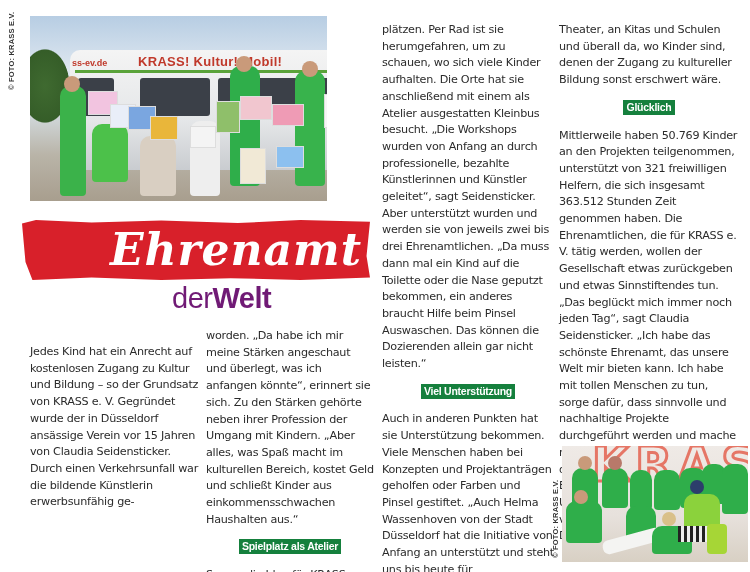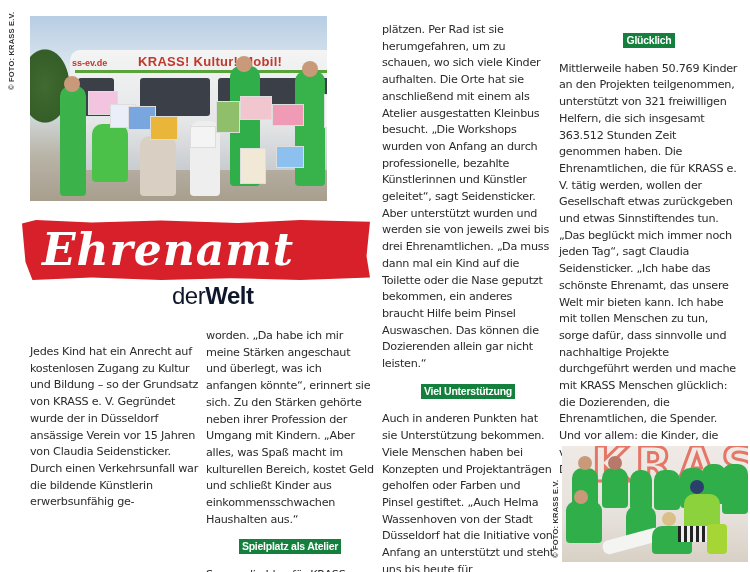--- a/index.html
+++ b/index.html
@@ -17,22 +17,22 @@
   .van .brand{position:absolute;left:68px;top:4px;font-size:13px;font-weight:bold;color:#c0392b;letter-spacing:0.3px;}
   .van .url{position:absolute;left:2px;top:8px;font-size:9px;font-weight:bold;color:#c0392b;}
   .people{position:absolute;left:10px;top:70px;width:320px;height:115px;}
   .p{position:absolute;border-radius:10px 10px 4px 4px;}
   .art{position:absolute;border:1px solid #ddd;}
   .headline{position:absolute;left:22px;top:200px;width:350px;height:110px;}
   .banner{position:absolute;left:0;top:20px;width:348px;height:60px;background:#d8202a;
     clip-path:polygon(0 6%,4% 0,20% 4%,40% 1%,62% 5%,80% 0,100% 3%,99% 60%,100% 96%,80% 100%,60% 97%,40% 100%,20% 96%,3% 100%,1% 70%);}
   .das{position:absolute;left:95px;top:4px;font-family:"Liberation Sans",sans-serif;font-size:22px;color:#fff;letter-spacing:-0.5px;}
   .das b{font-weight:bold;}
-  .ehren{position:absolute;left:20px;top:22px;width:320px;text-align:left;font-family:"DejaVu Serif",serif;font-style:italic;font-weight:bold;font-size:44px;color:#fff;letter-spacing:1px;line-height:56px;}
-  .derwelt{position:absolute;left:150px;top:82px;font-size:24px;color:#0f172a;letter-spacing:-0.5px;}
+  .ehren{position:absolute;left:20px;top:22px;width:320px;text-align:right;font-family:"DejaVu Serif",serif;font-style:italic;font-weight:bold;font-size:44px;color:#fff;letter-spacing:1px;line-height:56px;}
+  .derwelt{position:absolute;left:150px;top:82px;font-size:29px;color:#701a75;letter-spacing:-0.5px;}
   .derwelt b{font-weight:bold;}
   .col{position:absolute;font-family:"DejaVu Sans",sans-serif;font-size:11.2px;line-height:16.7px;color:#2b2b2b;letter-spacing:-0.25px;}
   .col p{margin:0;}
   .lead{font-weight:bold;color:#222;}
   .gap{height:16px;}
   .sub{text-align:center;margin:0;}
   .sub span{display:inline-block;background:#15803d;color:#fff;font-family:"Liberation Sans",sans-serif;font-weight:bold;font-size:10.5px;line-height:15px;padding:0 3px;}
   .photo2{left:562px;top:446px;width:186px;height:116px;
     background:linear-gradient(180deg,#efeae6 0%,#e7e1dc 60%,#d8d0c4 100%);}
   .krass-bg{position:absolute;left:30px;top:-10px;font-family:"DejaVu Sans",sans-serif;font-weight:bold;font-size:48px;letter-spacing:6px;color:transparent;-webkit-text-stroke:3px #e3503c;opacity:0.75;}
@@ -102,20 +102,21 @@
 
 <div class="col" style="left:382px;top:22px;width:172px;">
   <p>plätzen. Per Rad ist sie herumgefahren, um zu schauen, wo sich viele Kinder aufhalten. Die Orte hat sie anschließend mit einem als Atelier ausgestatten Kleinbus besucht. „Die Workshops wurden von Anfang an durch professionelle, bezahlte Künstlerinnen und Künstler geleitet“, sagt Seidensticker. Aber unterstützt wurden und werden sie von jeweils zwei bis drei Ehrenamtlichen. „Da muss dann mal ein Kind auf die Toilette oder die Nase geputzt bekommen, ein anderes braucht Hilfe beim Pinsel Auswaschen. Das können die Dozierenden allein gar nicht leisten.“</p>
   <div style="height:11px;"></div>
   <p class="sub"><span>Viel Unterstützung</span></p>
   <div style="height:11px;"></div>
   <p>Auch in anderen Punkten hat sie Unterstützung bekommen. Viele Menschen haben bei Konzepten und Projektanträgen geholfen oder Farben und Pinsel gestiftet. „Auch Helma Wassenhoven von der Stadt Düsseldorf hat die Initiative von Anfang an unterstützt und steht uns bis heute für Wissensaustausch und Vernetzung zur Seite. Sie ist eine riesige Stütze“, sagt die bildende Künstlerin und Trägerin des NRW-Verdienstordens. „Ich hatte ja von vielem keine Ahnung, als ich gegründet habe.“ Viele andere Projekte folgten. Auch in den Bereichen Musik, Tanz und</p>
 </div>
 
 <div class="col" style="left:559px;top:22px;width:180px;">
+  <p>Theater, an Kitas und Schulen und überall da, wo Kinder sind, denen der Zugang zu kultureller Bildung sonst erschwert wäre.</p>
   <div style="height:11px;"></div>
   <p class="sub"><span>Glücklich</span></p>
   <div style="height:11px;"></div>
   <p>Mittlerweile haben 50.769 Kinder an den Projekten teilgenommen, unterstützt von 321 freiwilligen Helfern, die sich insgesamt 363.512 Stunden Zeit genommen haben. Die Ehrenamtlichen, die für KRASS e. V. tätig werden, wollen der Gesellschaft etwas zurückgeben und etwas Sinnstiftendes tun. „Das beglückt mich immer noch jeden Tag“, sagt Claudia Seidensticker. „Ich habe das schönste Ehrenamt, das unsere Welt mir bieten kann. Ich habe mit tollen Menschen zu tun, sorge dafür, dass sinnvolle und nachhaltige Projekte durchgeführt werden und mache mit KRASS Menschen glücklich: die Dozierenden, die Ehrenamtlichen, die Spender. Und vor allem: die Kinder, die von den Projekten profitieren. Das ist doch wunderbar, oder?“</p>
 </div>
 
 <div class="credit" style="left:551px;top:558px;">© FOTO: KRASS E.V.</div>
 
 <div class="photo photo2">
   <div class="krass-bg">KRASS</div>

